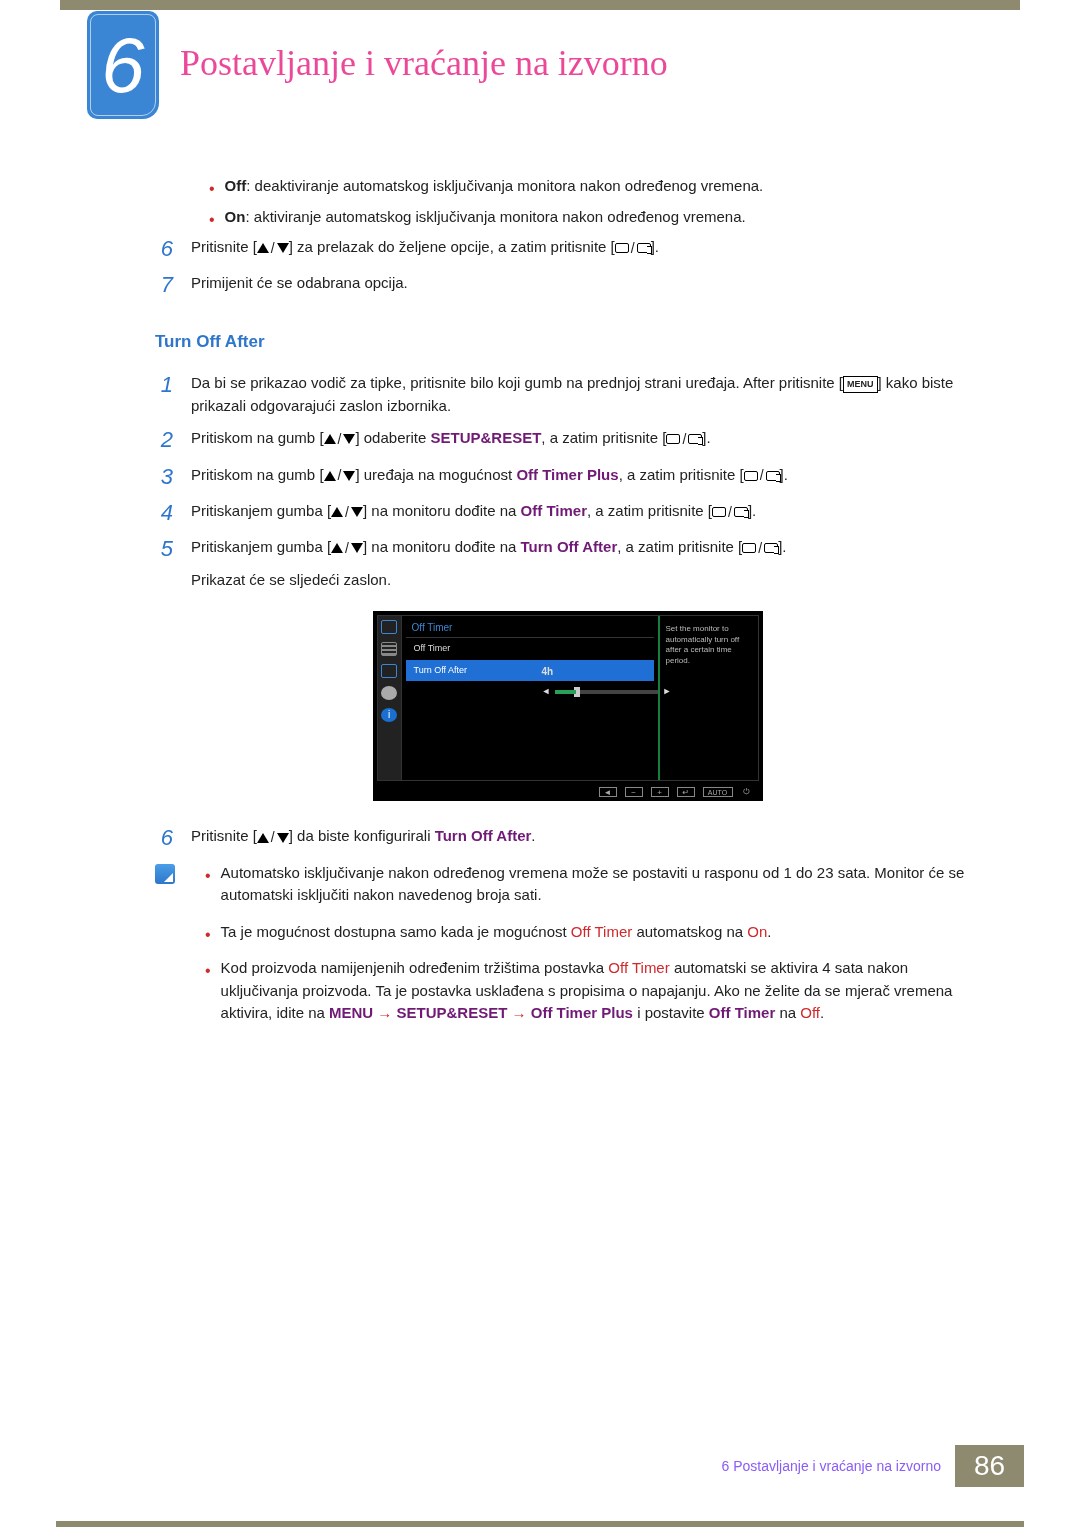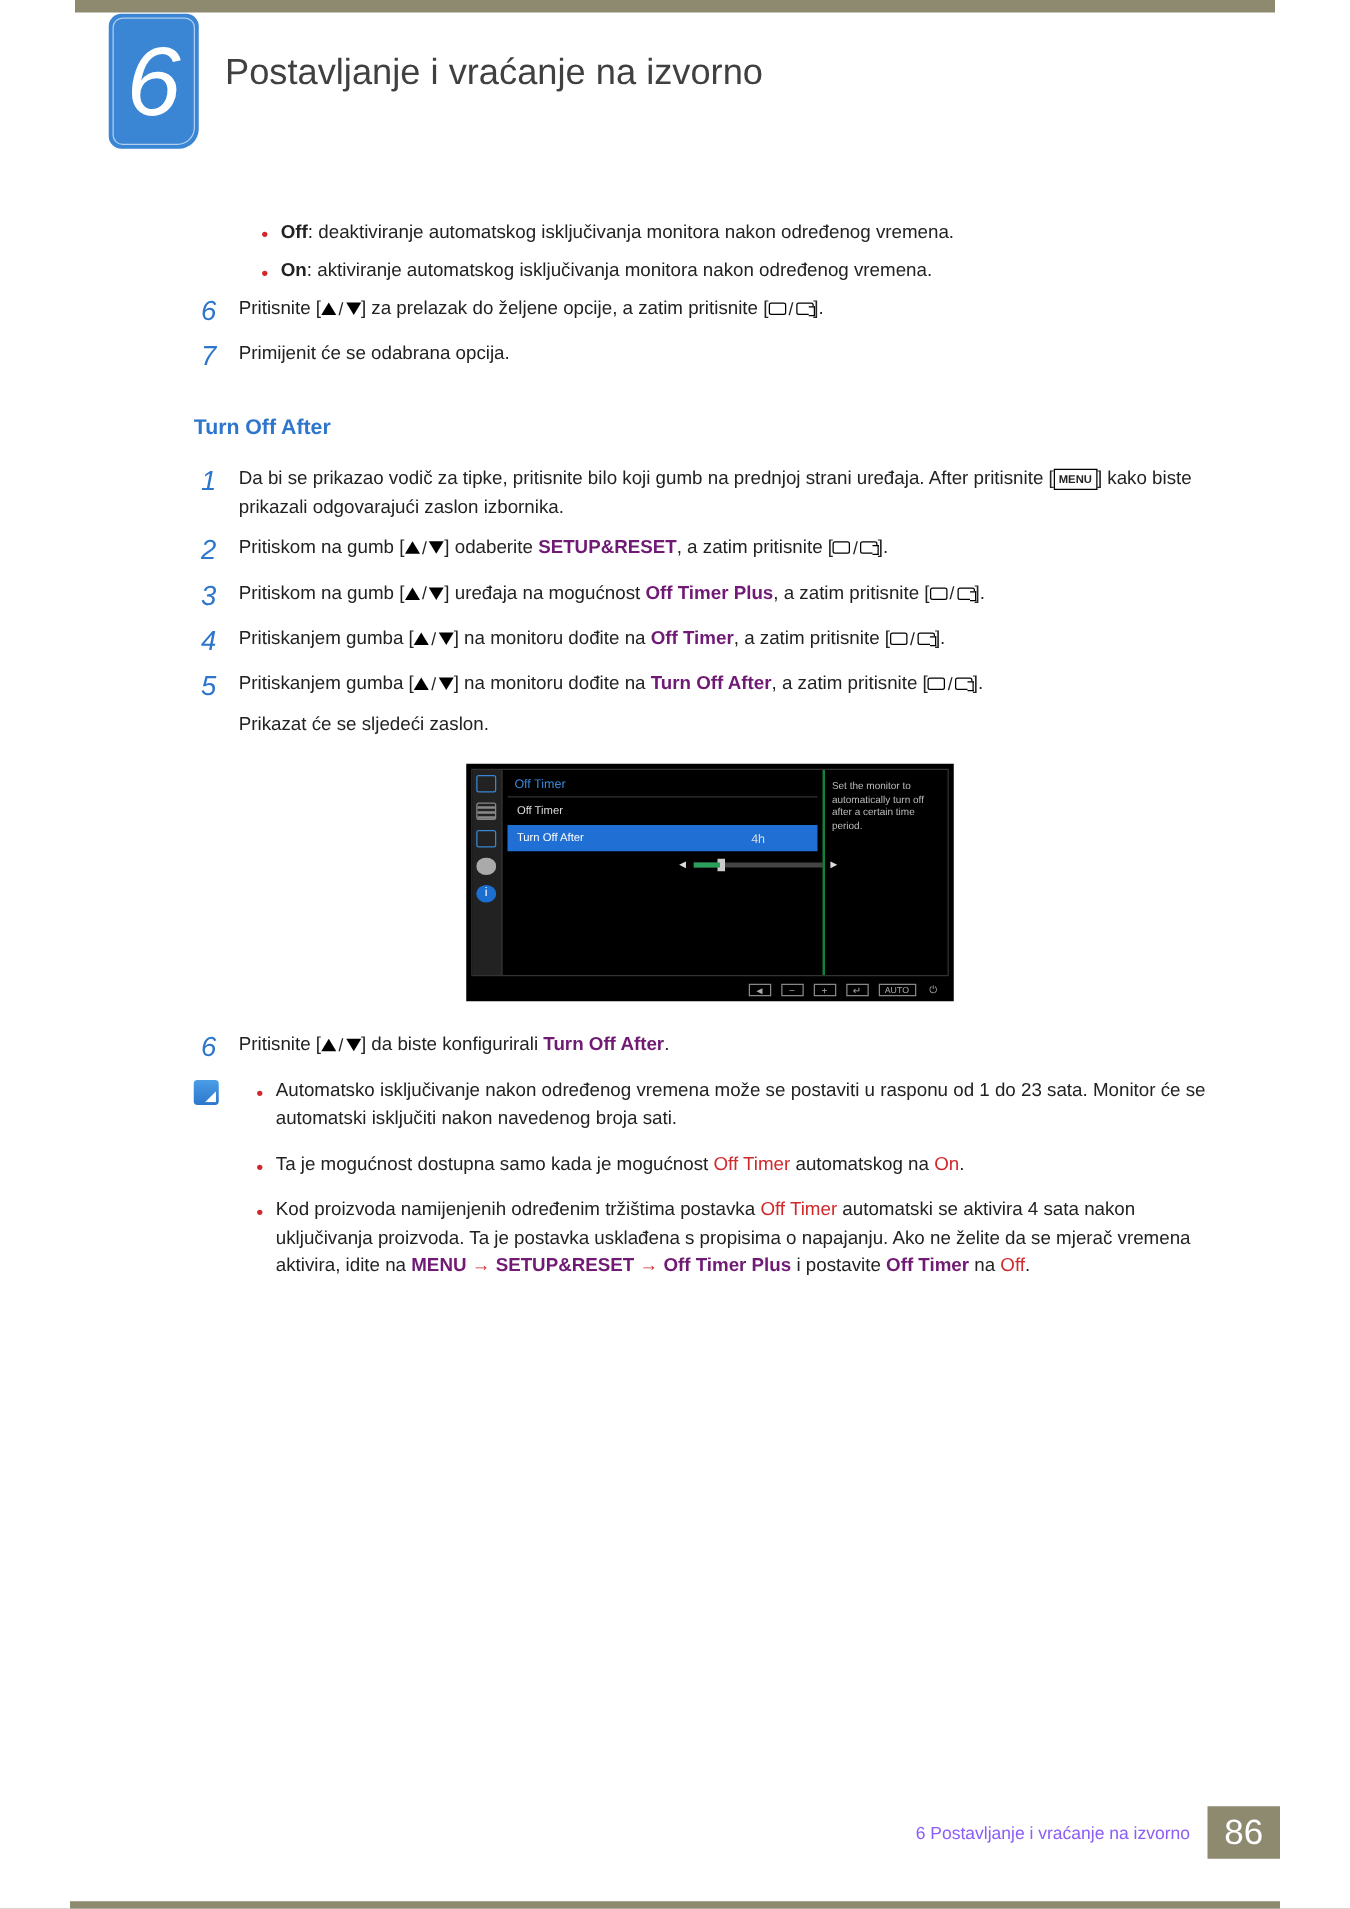--- a/index.html
+++ b/index.html
@@ -39,23 +39,24 @@
   .chapter-box .inner {
     border: 1px solid rgba(255,255,255,0.6);
     border-radius: 8px 8px 14px 8px;
     margin: 3px;
     height: calc(100% - 6px);
     line-height: 100px;
   }
   .chapter-title {
     position: absolute;
     top: 42px; left: 180px;
-    font-size: 29px;
+    font-size: 36px;
     font-weight: 400;
-    color: #404040;
+    color: #ec4899;
+    font-family: Liberation Serif, serif;
   }
   .content {
     position: absolute;
     top: 175px; left: 155px; right: 100px;
     font-size: 15px;
     color: #222;
     line-height: 1.5;
   }
   .bullet-row {
     display: flex;
@@ -170,21 +171,22 @@
     padding: 2px 4px;
   }
   .osd-title-row { color: #3a86d4; font-size: 10px; padding: 2px 6px; border-bottom: 1px solid #333; }
   .osd-item { padding: 4px 8px; font-size: 9px; color: #ddd; display: flex; justify-content: space-between; }
   .osd-item.selected { background: #1f6fd4; color: #fff; }
   .osd-slider-wrap {
     position: absolute;
     top: 48px;
     left: 140px;
     width: 130px;
-    text-align: center;
+    text-align: left;
+    font-weight: bold;
   }
   .osd-slider-wrap .lbl { font-size: 10px; color: #ddd; margin-bottom: 6px; }
   .osd-slider-row { display: flex; align-items: center; gap: 5px; justify-content: center; }
   .osd-slider { height: 4px; background: #444; position: relative; flex: 1; }
   .osd-slider::after { content: ""; position: absolute; left: 0; width: 20%; top:0; bottom:0; background: #2aa05a; }
   .osd-slider-handle { position: absolute; left: 18%; top: -3px; width: 6px; height: 10px; background: #ccc; }
   .osd-arrow { color: #ddd; font-size: 9px; }
   .osd-desc {
     position: absolute;
     right: 0; top: 0; bottom: 0;
@@ -246,21 +248,21 @@
   }
   .footer-text {
     display: flex; align-items: center;
     padding-right: 14px;
     font-size: 14px;
     color: #8b5cf6;
   }
   .footer-num {
     background: #8d8a70;
     color: #fff;
-    width: 58px;
+    width: 69px;
     font-size: 28px;
     display: flex; align-items: center; justify-content: center;
   }
   .bottom-bar {
     position: absolute;
     bottom: 0; left: 56px; right: 56px;
     height: 6px;
     background: #8d8a70;
   }
 </style>

